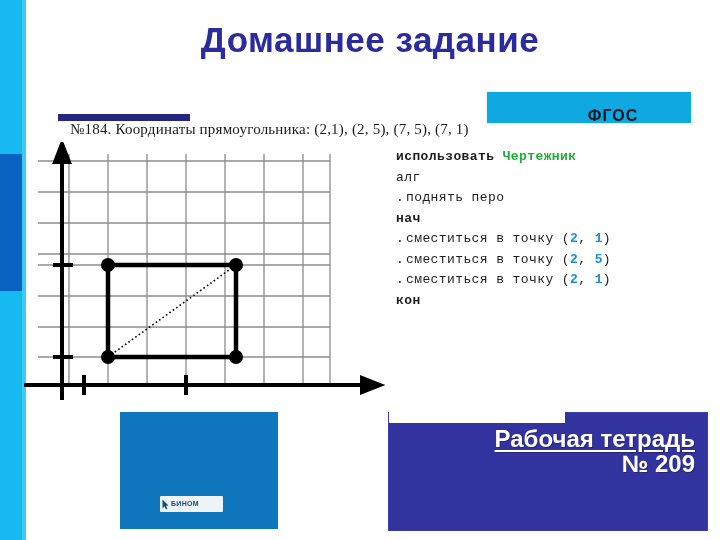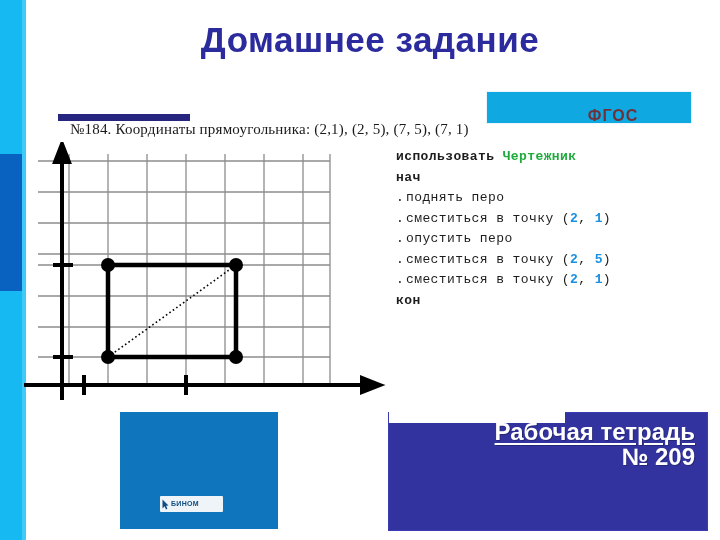--- a/index.html
+++ b/index.html
@@ -69,21 +69,21 @@
     border: 1px solid #eaf6fb;
   }
   .fgos-badge .fgos-text {
     position: absolute;
     left: 0;
     right: 0;
     bottom: -2px;
     text-align: center;
     font-size: 16px;
     font-weight: bold;
-    color: #7f1d1d;
+    color: #000000;
     letter-spacing: 1px;
     opacity: 0.85;
     margin-left: 48px;
   }
 
   
   .navy-rule {
     position: absolute;
     left: 58px;
     top: 114px;
@@ -183,20 +183,21 @@
   }
   .nb-line {
     position: absolute;
     right: 12px;
     color: #ffffff;
     font-weight: bold;
     font-size: 24px;
     text-align: right;
     white-space: nowrap;
     text-shadow: 1px 1px 0 rgba(0,0,0,0.25);
+    margin-top: 7px;
   }
   .nb-line.l1 { top: 5px; text-decoration: underline; text-underline-offset: 3px; }
   .nb-line.l2 { top: 30px; }
   .nb-line.l3 { top: 77px; }
   .nb-notch {
     position: absolute;
     left: 0;
     top: -1px;
     width: 176px;
     height: 11px;
@@ -269,24 +270,24 @@
         <circle cx="84" cy="123" r="7"></circle>
         <circle cx="212" cy="123" r="7"></circle>
         <circle cx="212" cy="215" r="7"></circle>
         <circle cx="84" cy="215" r="7"></circle>
       </g>
     </svg>
   </div>
 
   <div class="code-block">
       <div class="code-line kw">использовать <span class="obj">Чертежник</span></div>
+      <div class="code-line">алг</div>
+      <div class="code-line"><span class="bullet">.</span>поднять перо</div>
       <div class="code-line kw">нач</div>
-      <div class="code-line"><span class="bullet">.</span>поднять перо</div>
       <div class="code-line"><span class="bullet">.</span>сместиться в точку (<span class="num">2</span>, <span class="num">1</span>)</div>
-      <div class="code-line"><span class="bullet">.</span>опустить перо</div>
       <div class="code-line"><span class="bullet">.</span>сместиться в точку (<span class="num">2</span>, <span class="num">5</span>)</div>
       <div class="code-line"><span class="bullet">.</span>сместиться в точку (<span class="num">2</span>, <span class="num">1</span>)</div>
       <div class="code-line kw">кон</div>
     </div>
 
   <div class="pub-box">
     <div class="pub-logo">
       <svg class="cursor-mark" viewBox="0 0 7 11">
         <polygon points="0.5,0.5 0.5,9.5 2.6,7.3 4,10.5 5.4,9.8 4.1,6.8 6.5,6.6" fill="#0f4c81"></polygon>
       </svg>

